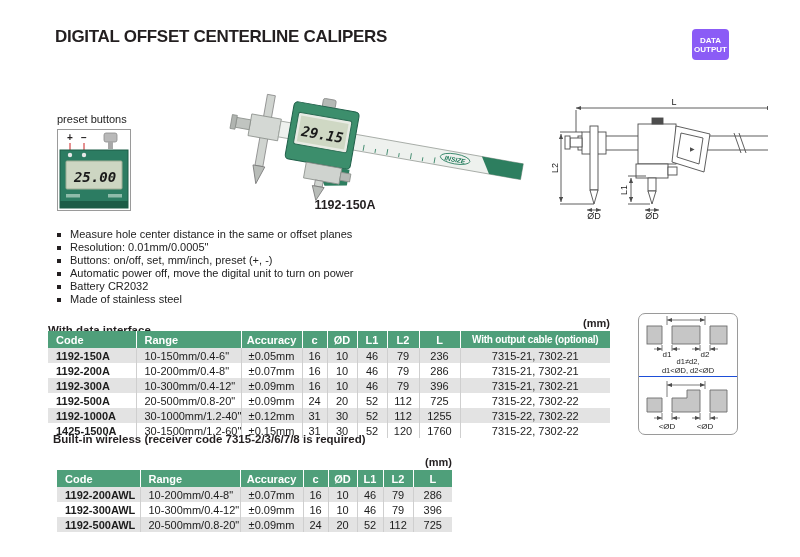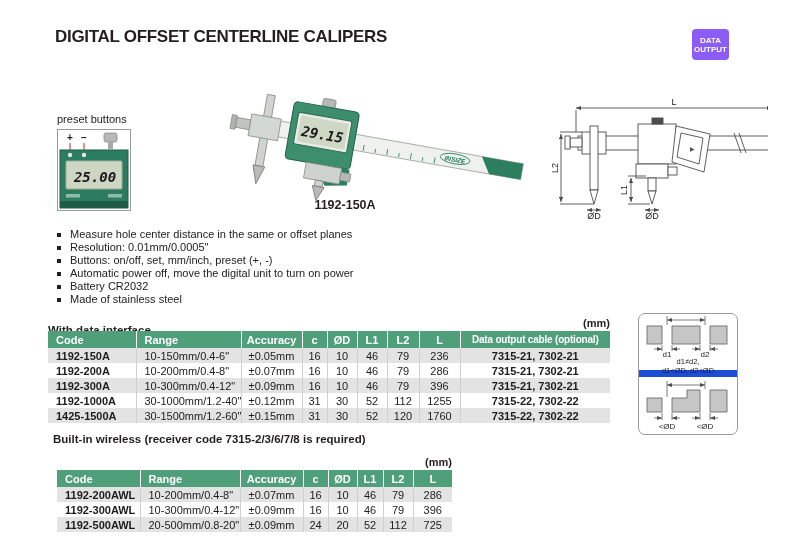--- a/index.html
+++ b/index.html
@@ -31,25 +31,25 @@
   table.spec th { background:#4f9f7a; color:#fff; font-weight:bold; height:17px; border-right:1px solid #fff; text-align:center; padding:0; }
   table.spec th:first-child, table.spec th:nth-child(2) { text-align:left; padding-left:8px; }
   table.spec th:last-child { border-right:none; }
   table.spec td { height:15px; border-right:1px solid #cfcfcf; text-align:center; color:#1c1c1c; padding:0; white-space:nowrap; }
   table.spec td:last-child { border-right:none; }
   table.spec tbody tr:nth-child(odd) td { background:#e3e3e3; }
   table.spec td:first-child { font-weight:bold; text-align:left; padding-left:8px; }
   table.spec td:nth-child(2) { text-align:left; padding-left:8px; }
   table.t1 { left:48px; top:331px; width:562px; }
   table.t1 th:nth-child(9) { font-size:10px; letter-spacing:-0.2px; }
-  table.t1 td:nth-child(9) { font-weight:bold;text-align:center; }
+  table.t1 td:nth-child(9) { font-weight:normal;text-align:center; }
   table.t2 { left:57px; top:470px; width:395px; }
 
   .inset-box { position:absolute; left:638px; top:313px; width:100px; height:122px; border:1px solid #9a9a9a; border-radius:7px; background:#fff; }
-  .inset-top { position:absolute; left:0; top:0; width:98px; height:63px; border-bottom:7px solid #1d4ed8; }
+  .inset-top { position:absolute; left:0; top:0; width:98px; height:63px; border-bottom:1px solid #1d4ed8; }
   .inset-caption { position:absolute; left:0; width:98px; text-align:center; font-size:7.5px; color:#222; line-height:8.5px; }
   .inset-bottom { position:absolute; left:0; top:64px; width:98px; height:56px; }
 
   svg text { font-family:"Liberation Sans", sans-serif; }
   .lcd-font { font-family:"DejaVu Sans Mono", monospace; font-weight:bold; font-style:italic; }
 </style>
 </head>
 <body>
 
 <div id="page">
@@ -196,21 +196,21 @@
   <thead>
         <tr>
           <th>Code</th>
           <th>Range</th>
           <th>Accuracy</th>
           <th>c</th>
           <th>ØD</th>
           <th>L1</th>
           <th>L2</th>
           <th>L</th>
-          <th>Data output cable (optional)</th>
+          <th>With output cable (optional)</th>
         </tr>
       </thead>
       <tbody>
         <tr>
           <td>1192-150A</td>
           <td>10-150mm/0.4-6"</td>
           <td>±0.05mm</td>
           <td>16</td>
           <td>10</td>
           <td>46</td>
@@ -232,20 +232,31 @@
         <tr>
           <td>1192-300A</td>
           <td>10-300mm/0.4-12"</td>
           <td>±0.09mm</td>
           <td>16</td>
           <td>10</td>
           <td>46</td>
           <td>79</td>
           <td>396</td>
           <td>7315-21, 7302-21</td>
+        </tr>
+        <tr>
+          <td>1192-500A</td>
+          <td>20-500mm/0.8-20"</td>
+          <td>±0.09mm</td>
+          <td>24</td>
+          <td>20</td>
+          <td>52</td>
+          <td>112</td>
+          <td>725</td>
+          <td>7315-22, 7302-22</td>
         </tr>
         <tr>
           <td>1192-1000A</td>
           <td>30-1000mm/1.2-40"</td>
           <td>±0.12mm</td>
           <td>31</td>
           <td>30</td>
           <td>52</td>
           <td>112</td>
           <td>1255</td>

